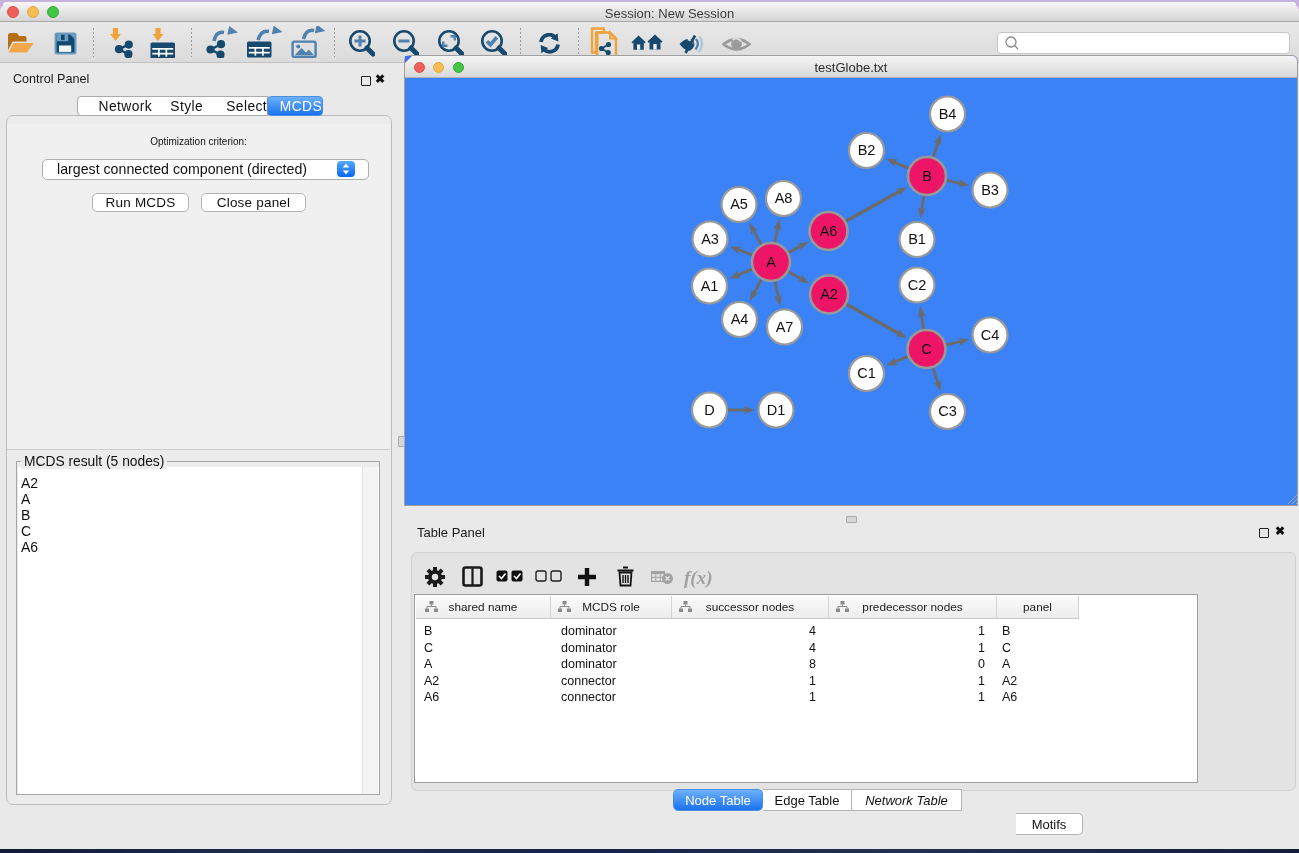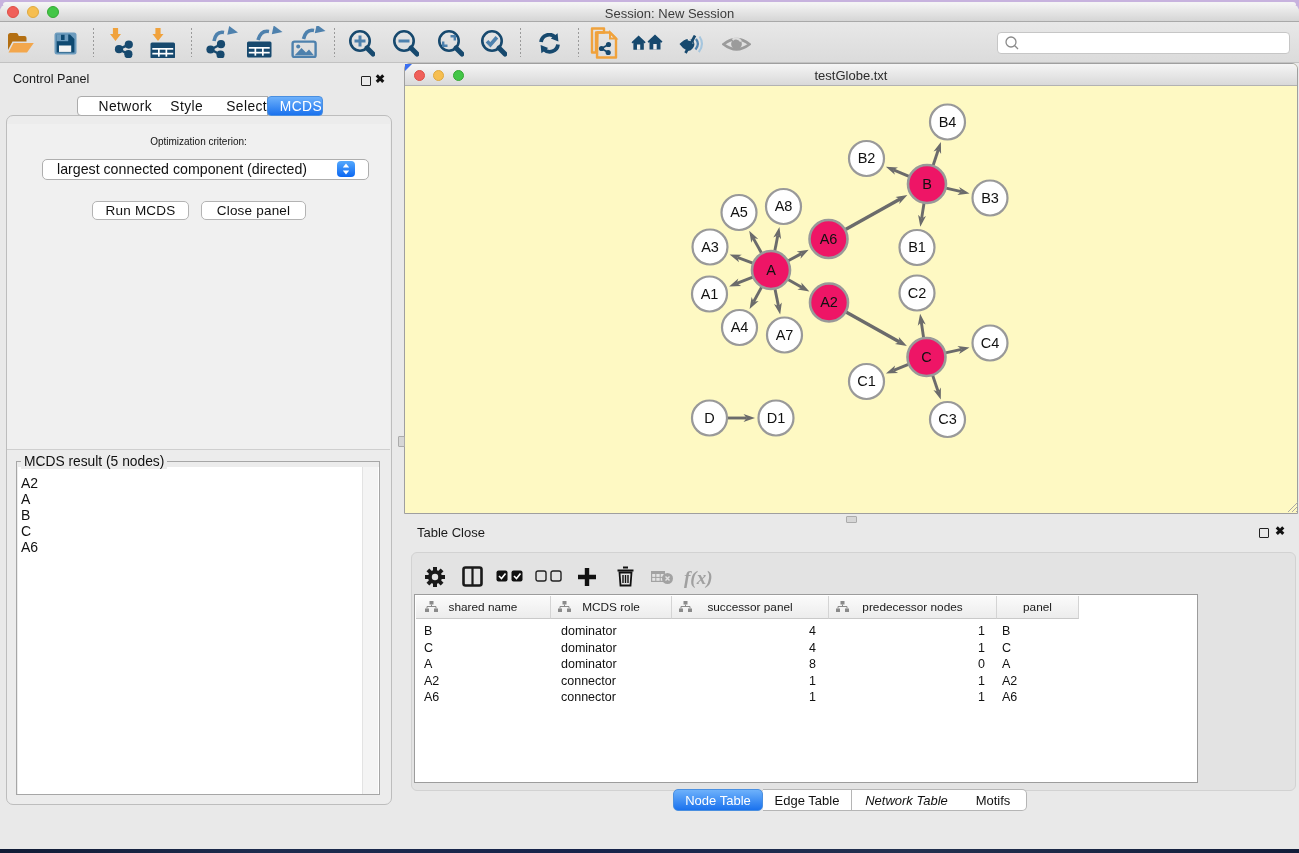--- a/index.html
+++ b/index.html
@@ -21,28 +21,28 @@
 #cptitle{left:13px;top:68px;font-size:12.6px;color:#1a1a1a;}
 #cpfloat{left:361px;top:72px;width:8px;height:8px;border:1.5px solid #222;border-radius:1px;}
 #cpclose{left:375px;top:68px;font-size:12px;font-weight:bold;color:#111;}
 #cpbox{left:6px;top:111px;width:384px;height:688px;background:#ececec;border:1px solid #bdbdbd;border-radius:7px;}
 #cpinner{left:7px;top:120px;width:383px;height:325px;background:#f0f0f0;border-bottom:1px solid #cfcfcf;border-radius:0 0 0 0;}
 .tab{top:92px;height:20px;background:#fff;border:1px solid #ababab;box-sizing:border-box;font-size:13.8px;letter-spacing:0.4px;text-align:right;line-height:20px;color:#111;}
 #tabmcds{background:linear-gradient(#6db1fb,#1a72ee);color:#fff;border-color:#4a8fe0;border-radius:4px;}
 #optlabel{left:0px;top:132px;width:397px;text-align:center;font-size:10px;color:#111;}
 #dropdown{left:42px;top:155px;width:311px;height:19px;background:#fff;border:1px solid #aeaeae;border-radius:5px;font-size:14.2px;line-height:19px;color:#111;padding-left:14px;box-sizing:content-box;}
 #stepper{left:337px;top:157px;width:18px;height:16px;border-radius:4px;background:linear-gradient(#55a9fd,#0b67f2);}
-.btn{top:197px;height:19px;background:#fff;border:1px solid #b3b3b3;border-radius:5px;box-sizing:border-box;font-size:13.5px;letter-spacing:0.2px;text-align:center;line-height:17px;color:#111;}
+.btn{top:189px;height:19px;background:#fff;border:1px solid #b3b3b3;border-radius:5px;box-sizing:border-box;font-size:13.5px;letter-spacing:0.2px;text-align:center;line-height:17px;color:#111;}
 #fieldset{left:16px;top:457px;width:364px;height:334px;border:1px solid #a6a6a6;box-sizing:border-box;}
 #fslegend{left:21px;top:450px;background:#ececec;padding:0 3px;font-size:13.8px;color:#111;}
 #fslist{left:1px;top:5px;width:361px;height:327px;background:#fff;}
 #fsscroll{right:1px;top:5px;width:15px;height:327px;background:#f4f4f4;border-left:1px solid #e3e3e3;}
 .li{left:4px;font-size:14px;color:#111;}
 
-#netwin{left:404px;top:59px;width:894px;height:451px;background:#fef9c3;border:1px solid #9f9f9f;border-radius:6px 6px 0 0;box-sizing:border-box;}
+#netwin{left:404px;top:51px;width:894px;height:451px;background:#3b82f6;border:1px solid #9f9f9f;border-radius:6px 6px 0 0;box-sizing:border-box;}
 #nettitle{left:0;top:0;width:892px;height:21px;background:linear-gradient(#f5f5f5,#d9d9d9);border-bottom:1px solid #b2b2b2;border-radius:5px 5px 0 0;}
 .nlight{width:11px;height:11px;border-radius:50%;top:6px;box-sizing:border-box;}
 #nettext{width:100%;text-align:center;top:4px;font-size:13px;color:#2c2c2c;}
 #corner{left:0;top:0;width:0;height:0;border-top:7px solid #3b6ff0;border-right:7px solid transparent;}
 
 #tptitle{left:417px;top:521px;font-size:13px;color:#1a1a1a;}
 #tpfloat{left:1259px;top:524px;width:8px;height:8px;border:1.5px solid #222;border-radius:1px;}
 #tpclose{left:1275px;top:520px;font-size:12px;font-weight:bold;color:#111;}
 #tpbox{left:411px;top:548px;width:883px;height:237px;background:#e3e3e3;border:1px solid #d2d2d2;border-radius:6px;}
 #tbl{left:414px;top:590px;width:784px;height:189px;background:#fff;border:1px solid #9c9c9c;box-sizing:border-box;}
@@ -335,21 +335,21 @@
     </svg>
     <svg class="abs" style="left:882px;top:437px;" width="13" height="12">
       <line x1="1" y1="11" x2="11" y2="1" stroke="#a9a9a9" stroke-width="1"></line>
       <line x1="5" y1="11" x2="11" y2="5" stroke="#a9a9a9" stroke-width="1"></line>
       <line x1="9" y1="11" x2="11" y2="9" stroke="#a9a9a9" stroke-width="1"></line>
     </svg>
   </div>
   <div class="abs" style="left:398px;top:432px;width:5px;height:9px;background:#d6d6d6;border:1px solid #ababab;border-radius:1px;"></div>
   <div class="abs" style="left:846px;top:512px;width:9px;height:5px;background:#d6d6d6;border:1px solid #ababab;border-radius:1px;"></div>
 
-  <div class="abs" id="tptitle">Table Close</div>
+  <div class="abs" id="tptitle">Table Panel</div>
   <div class="abs" id="tpfloat"></div>
   <div class="abs" id="tpclose">✖</div>
   <div class="abs" id="tpbox"></div>
   <svg class="abs" style="left:425px;top:563px" width="20" height="20" viewBox="-10 -10 20 20">
       <g fill="#1a1a1a">
         <rect x="-2" y="-10" width="4" height="20" transform="rotate(0)"></rect>
         <rect x="-2" y="-10" width="4" height="20" transform="rotate(45)"></rect>
         <rect x="-2" y="-10" width="4" height="20" transform="rotate(90)"></rect>
         <rect x="-2" y="-10" width="4" height="20" transform="rotate(135)"></rect>
         <circle r="7"></circle>
@@ -393,21 +393,21 @@
         <line x1="9.2" y1="4" x2="9.2" y2="11"></line>
         <line x1="1" y1="7.4" x2="13" y2="7.4"></line>
       </g>
       <circle cx="16.5" cy="8.5" r="5.5" fill="#a2a2a2"></circle>
       <path d="M14.5 6.5 l4 4 M18.5 6.5 l-4 4" stroke="#e3e3e3" stroke-width="1.4"></path>
     </svg>
   <div class="abs" style="left:684px;top:563px;font-family:'Liberation Serif',serif;font-style:italic;font-size:19px;color:#a0a0a0;font-weight:bold;">f(x)</div>
   <div class="abs" id="tbl">
     <div class="abs hcell" style="left:1px;width:135px;">shared name</div>
     <div class="abs hcell" style="left:136px;width:121px;">MCDS role</div>
-    <div class="abs hcell" style="left:257px;width:157px;">successor panel</div>
+    <div class="abs hcell" style="left:257px;width:157px;">successor nodes</div>
     <div class="abs hcell" style="left:414px;width:168px;">predecessor nodes</div>
     <div class="abs hcell" style="left:582px;width:82px;">panel</div>
     <svg class="abs" style="left:10px;top:6px" width="13" height="12">
         <g fill="#8a8a8a">
           <rect x="4.5" y="0" width="4" height="3.5"></rect>
           <rect x="0" y="7.5" width="4" height="3.5"></rect>
           <rect x="9" y="7.5" width="4" height="3.5"></rect>
         </g>
         <g stroke="#8a8a8a" stroke-width="1">
           <line x1="6.5" y1="3.5" x2="6.5" y2="5.5"></line>
@@ -477,15 +477,15 @@
     <div class="abs cell" style="left:587px;top:78.5px">A2</div>
     <div class="abs cell" style="left:9px;top:95.0px">A6</div>
     <div class="abs cell" style="left:146px;top:95.0px">connector</div>
     <div class="abs cell" style="left:257px;width:144px;top:95.0px;text-align:right">1</div>
     <div class="abs cell" style="left:414px;width:156px;top:95.0px;text-align:right">1</div>
     <div class="abs cell" style="left:587px;top:95.0px">A6</div>
   </div>
   <div class="abs tabb" style="left:673px;width:90px;" id="tabnode">Node Table</div>
   <div class="abs tabb" style="left:763px;width:89px;border-left:0;">Edge Table</div>
   <div class="abs tabb" style="left:852px;width:110px;border-left:0;font-style:italic;">Network Table</div>
-  <div class="abs tabb" style="left:960px;width:67px;border-left:0;border-radius:0 5px 5px 0;">Motifs</div>
+  <div class="abs tabb" style="left:1016px;width:67px;border-left:0;border-radius:0 5px 5px 0;margin-top:24px;">Motifs</div>
 
 </div>
 
 </body></html>

